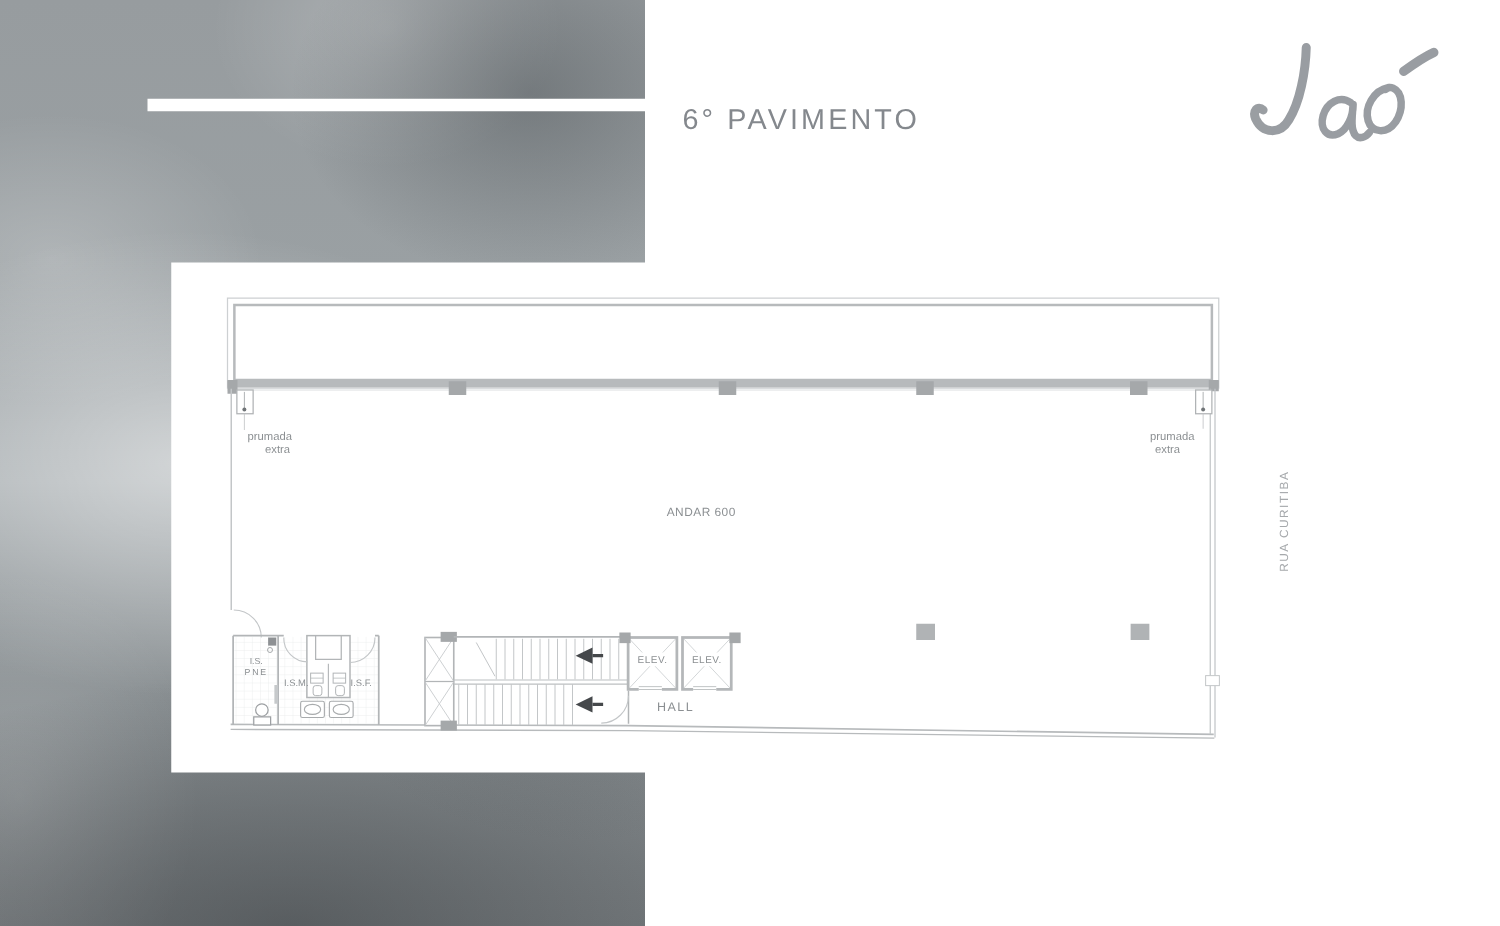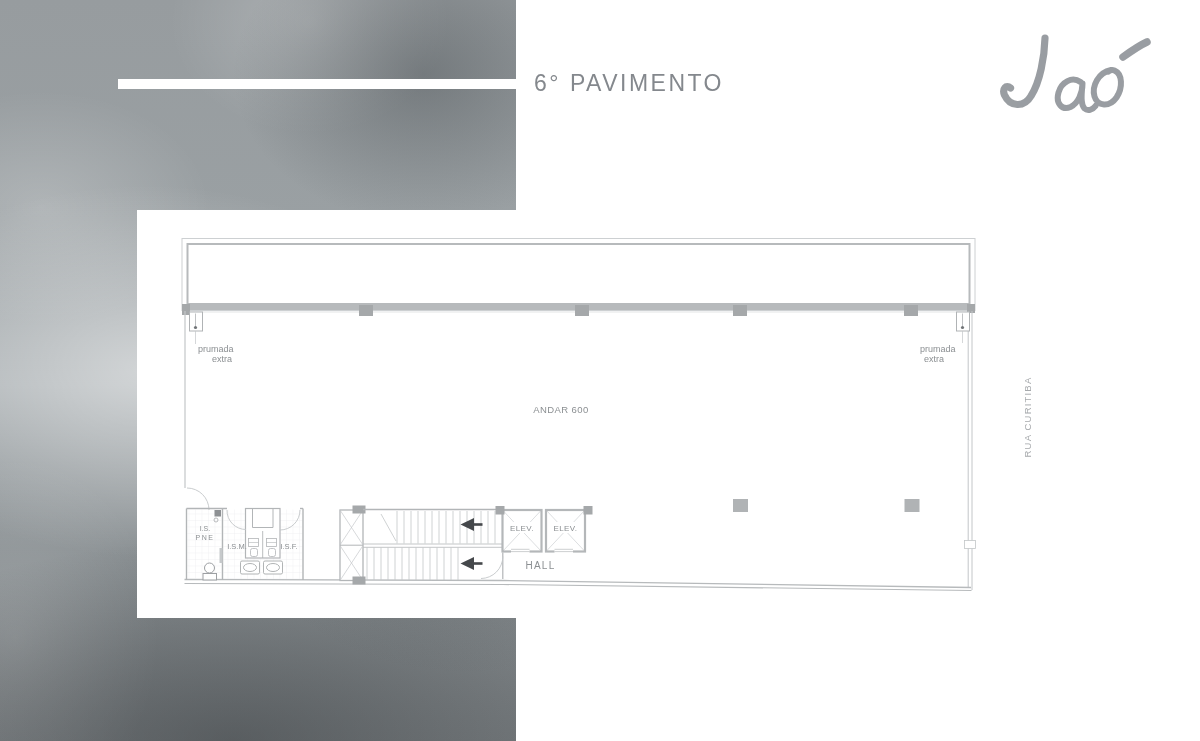--- a/index.html
+++ b/index.html
@@ -14,21 +14,21 @@
       radial-gradient(ellipse 480px 300px at 28% 50%, rgba(255,255,255,.48), transparent 62%),
       radial-gradient(ellipse 340px 220px at 72% 55%, rgba(255,255,255,.30), transparent 65%),
       radial-gradient(ellipse 260px 180px at 8% 28%, rgba(255,255,255,.22), transparent 65%),
       radial-gradient(ellipse 300px 200px at 90% 72%, rgba(70,75,78,.25), transparent 70%),
       radial-gradient(ellipse 620px 280px at 45% 100%, rgba(42,46,49,.42), transparent 72%),
       radial-gradient(ellipse 240px 300px at 3% 86%, rgba(255,255,255,.16), transparent 60%),
       linear-gradient(180deg,#979c9f 0%,#9aa0a3 30%,#a8aeb1 52%,#8a9093 74%,#7a7f82 100%);
   }
   .white-bar{position:absolute;left:118px;top:79px;width:398px;height:10px;background:#ffffff;}
   .panel{position:absolute;left:137px;top:210px;width:863px;height:408px;background:#ffffff;}
-  .title{position:absolute;left:534px;top:70px;margin:0;font-size:23px;font-weight:400;
+  .title{position:absolute;left:534px;top:70px;margin:12px;font-size:23px;font-weight:400;
          letter-spacing:2.5px;color:#84888d;white-space:nowrap;}
   .street{position:absolute;left:984px;top:411px;width:88px;height:12px;
           transform:rotate(-90deg);font-size:9.5px;letter-spacing:1.2px;color:#a6a9ac;
           text-align:center;white-space:nowrap;}
   .logo{position:absolute;left:995px;top:25px;}
   .plan{position:absolute;left:0;top:0;}
   svg text{font-family:"Liberation Sans",sans-serif;fill:#8b8f92;}
 </style>
 </head>
 <body>

